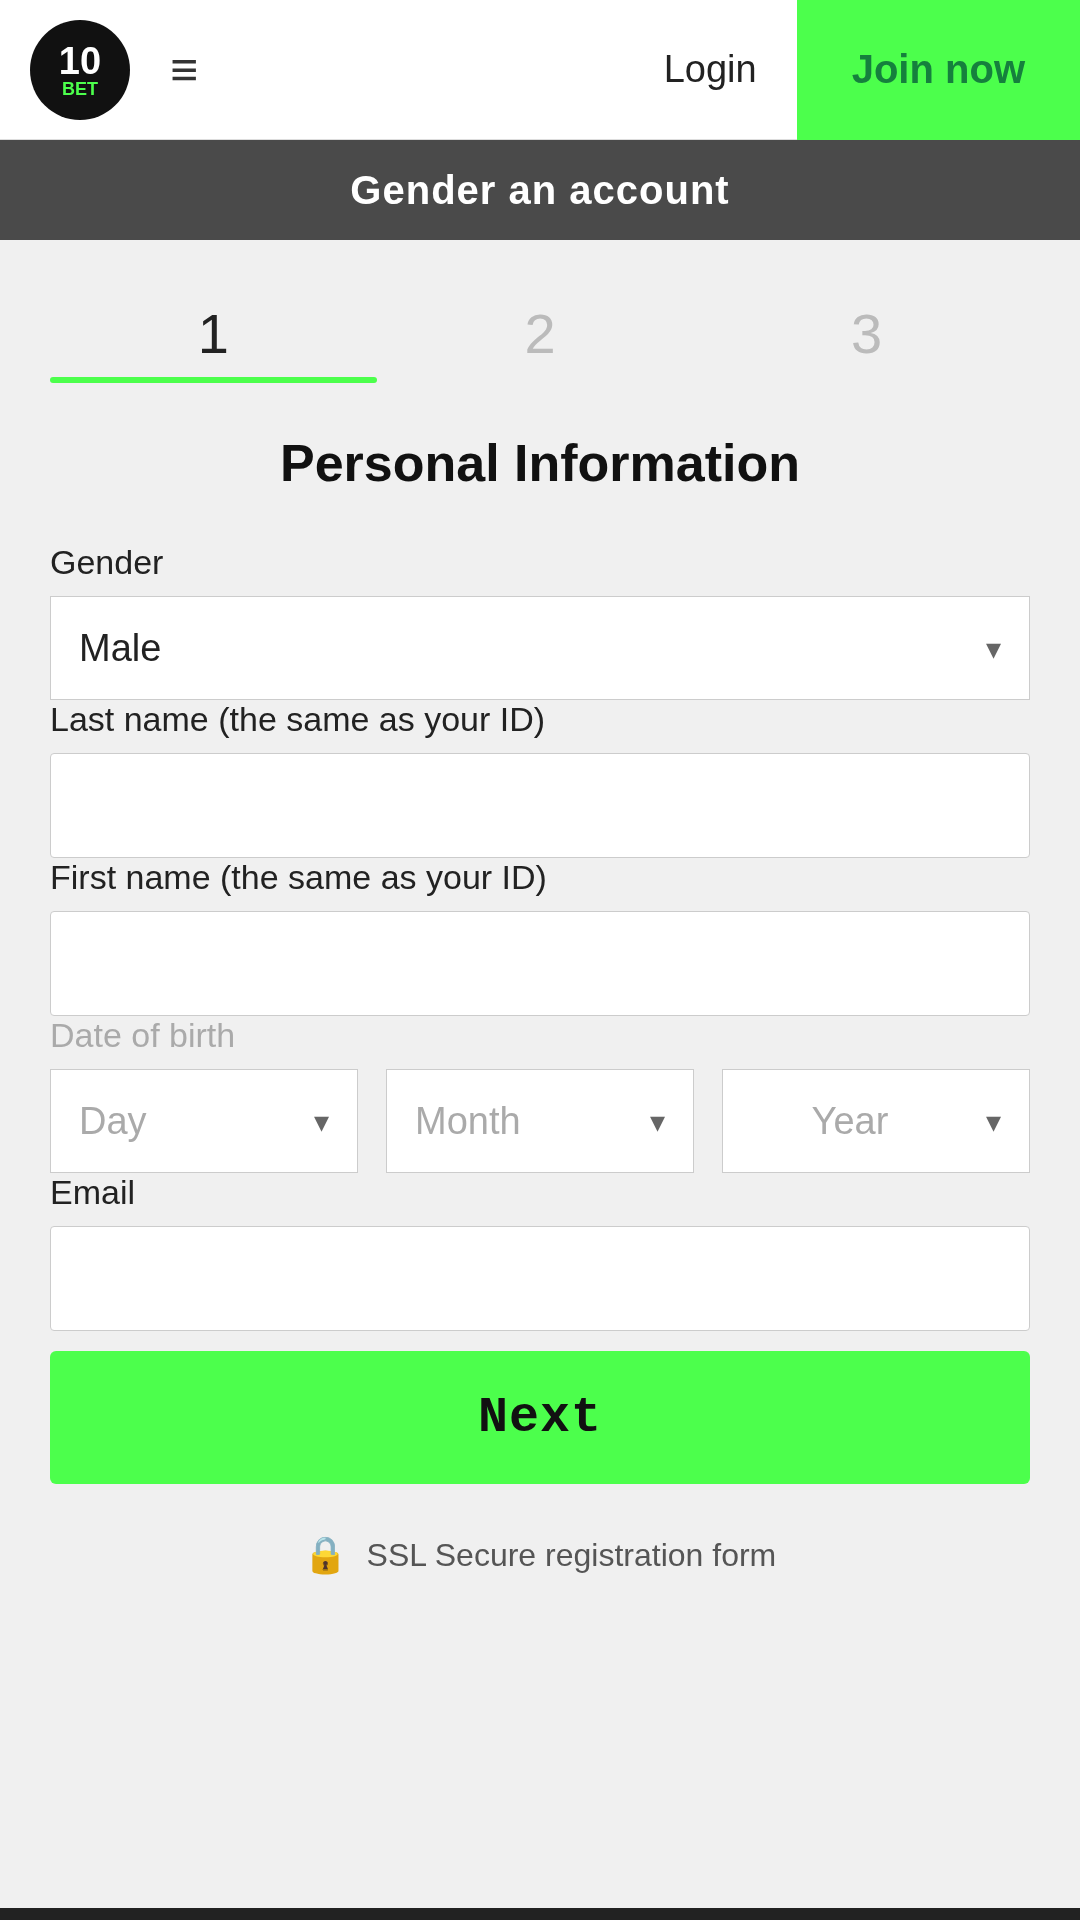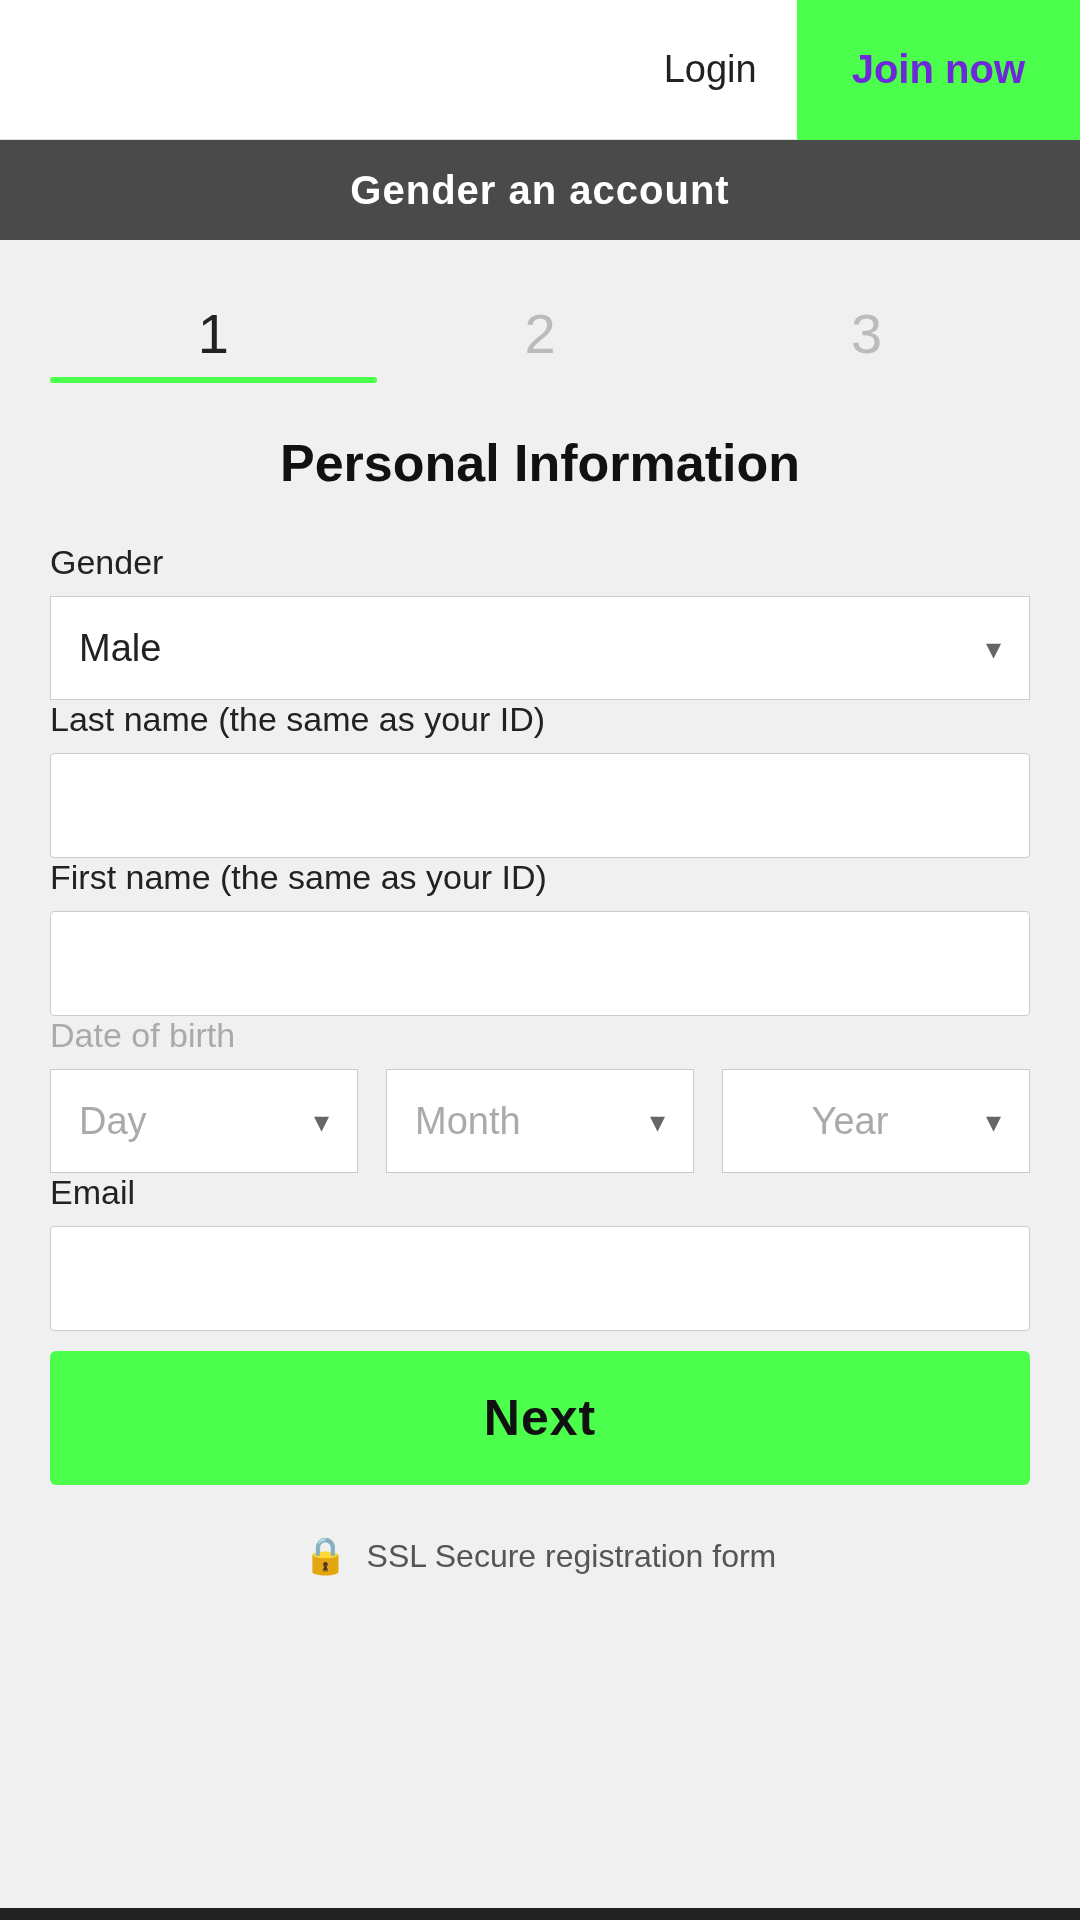--- a/index.html
+++ b/index.html
@@ -65,21 +65,21 @@
       font-size: 38px;
       color: #222;
       background: none;
       border: none;
       cursor: pointer;
       padding: 0 40px;
       font-weight: 400;
     }
     .join-btn {
       background: #4cff4c;
-      color: #6d28d9;
+      color: #15803d;
       font-size: 40px;
       font-weight: 700;
       border: none;
       cursor: pointer;
       height: 140px;
       padding: 0 55px;
       display: flex;
       align-items: center;
       justify-content: center;
       margin-right: -30px;
@@ -217,20 +217,21 @@
       background: #4cff4c;
       border: none;
       border-radius: 6px;
       font-size: 50px;
       font-weight: 900;
       color: #111;
       padding: 38px 0;
       cursor: pointer;
       margin: 20px 0 50px 0;
       letter-spacing: 1px;
+      font-family: Liberation Mono, monospace;
     }
 
     
     .ssl-row {
       display: flex;
       align-items: center;
       justify-content: center;
       gap: 18px;
       padding-bottom: 60px;
     }
@@ -249,20 +250,29 @@
       width: 100%;
       position: fixed;
       bottom: 0;
       left: 0;
     }
   </style>
 </head>
 <body>
 
 <header class="header">
+  <div class="header-logo">
+    <div class="logo-circle">
+      <div class="logo-inner">
+        <span class="logo-text-10">10</span>
+        <span class="logo-text-bet">BET</span>
+      </div>
+    </div>
+    <span class="hamburger-icon">≡</span>
+  </div>
   <div class="header-spacer"></div>
   <button class="login-btn">Login</button>
   <button class="join-btn">Join now</button>
 </header>
 
 <div class="banner">
   <span class="banner-title">Gender an account</span>
 </div>
 
 <div class="main">

